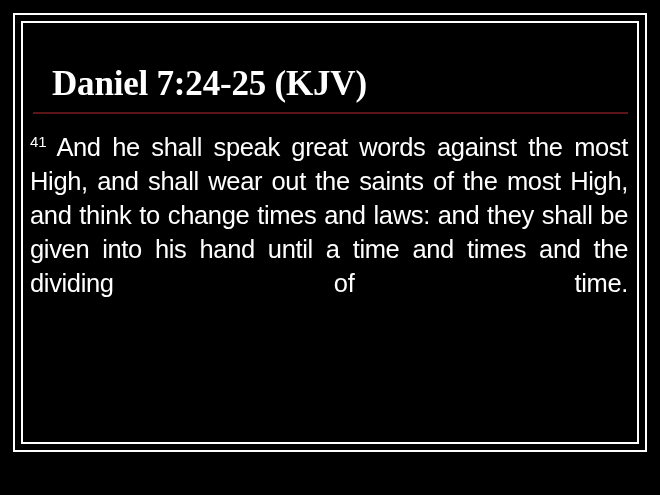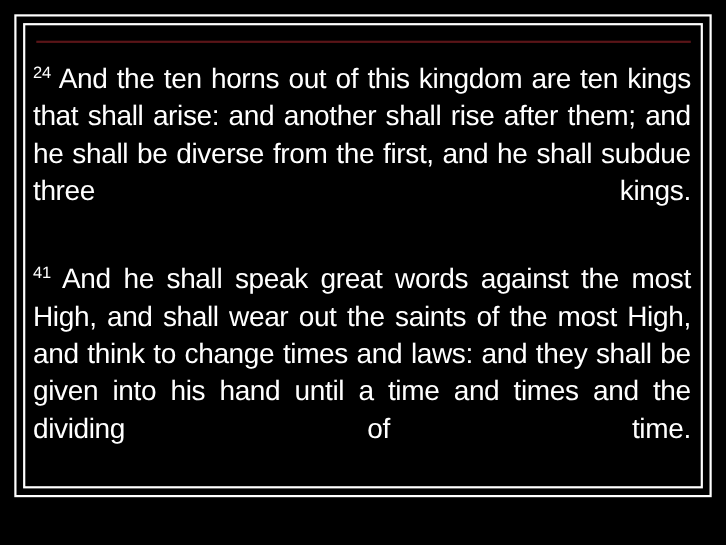--- a/index.html
+++ b/index.html
@@ -111,26 +111,26 @@
 </head>
 <body>
 
 <div id="slide">
 
   <div class="frame-outer"></div>
   <div class="frame-inner"></div>
 
   <div class="content">
 
+    <h1 class="slide-title">Daniel 7:24-25 (KJV)</h1>
 
     <hr class="title-rule">
 
     <div class="verse-block">
 
-      <p class="verse"><span class="verse-num">24</span><span> And the ten horns out of this kingdom are ten kings that shall arise: and another shall rise after them; and he shall be diverse from the first, and he shall subdue three kings.</span></p>
 
       <p class="verse"><span class="verse-num">41</span><span> And he shall speak great words against the most High, and shall wear out the saints of the most High, and think to change times and laws: and they shall be given into his hand until </span><span class="emphasis">a time and times and the dividing of time.</span></p>
 
     </div>
 
   </div>
 
 </div>
 
 </body></html>

